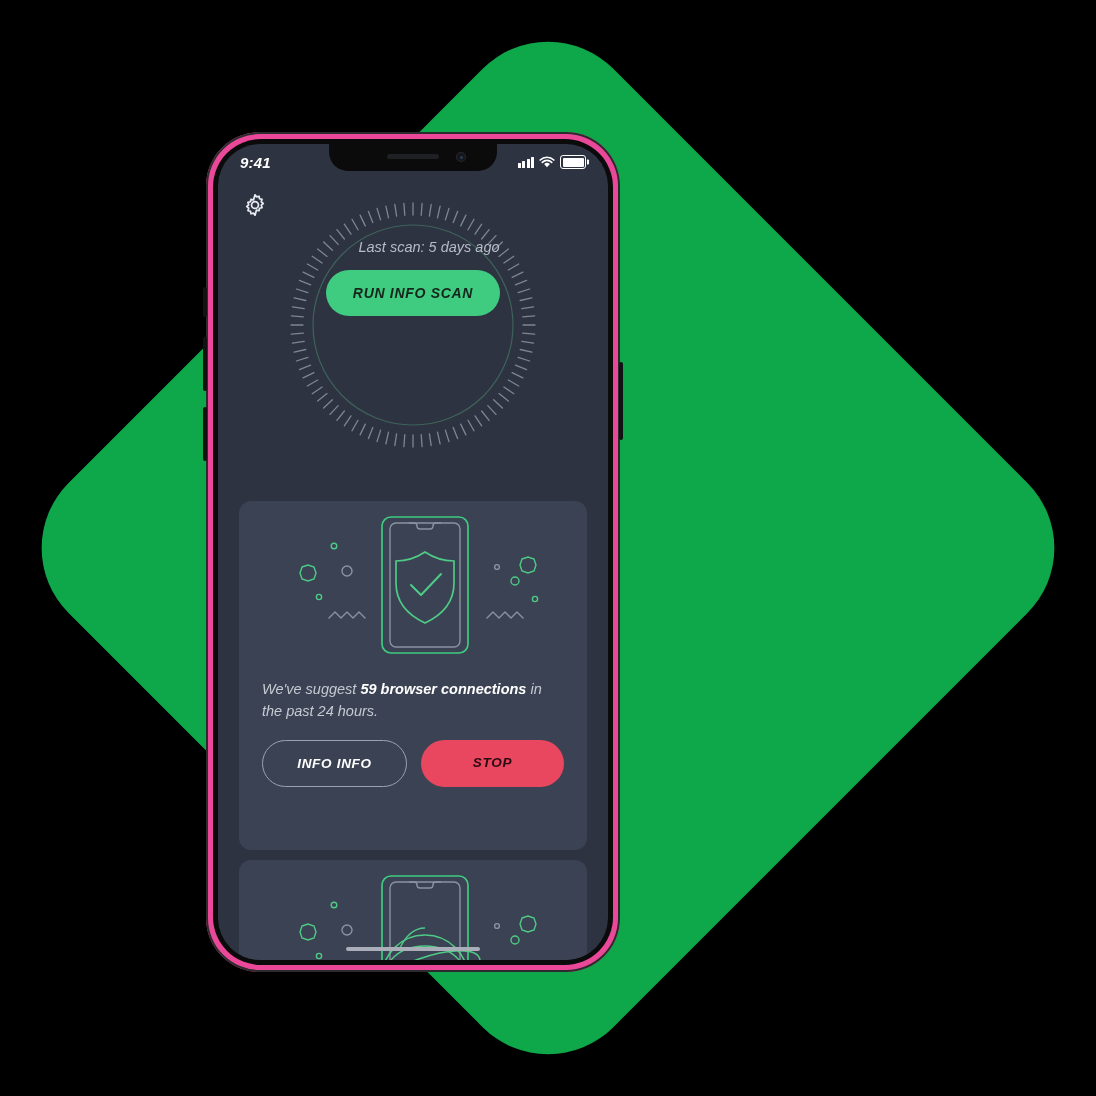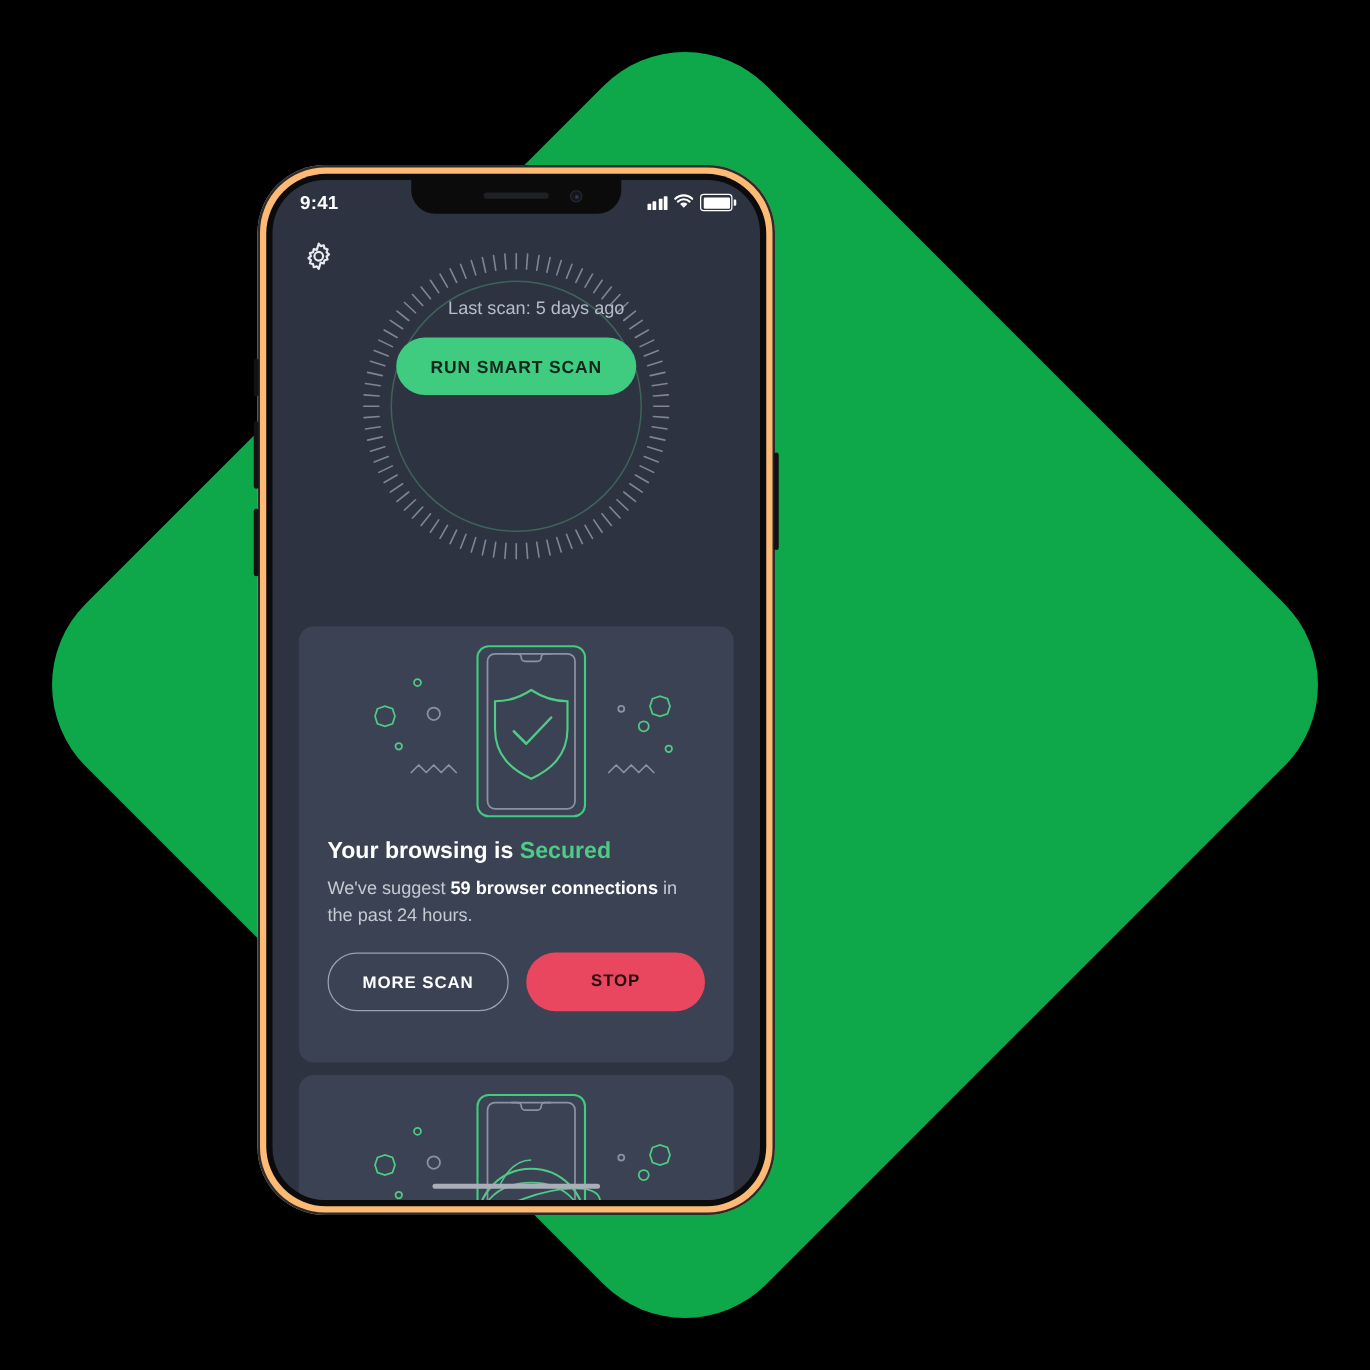--- a/index.html
+++ b/index.html
@@ -8,22 +8,22 @@
   
   #stage{position:absolute;inset:0;width:1096px;height:1096px;background:#000;overflow:hidden;}
   .diamond{
     position:absolute;left:50%;top:50%;
     width:770px;height:770px;margin-left:-385px;margin-top:-385px;
     background:#0ea84a;border-radius:92px;
     transform:rotate(45deg);
   }
 
   
-  .phone{position:absolute;border-radius:54px;background:#fdba74;
-         box-shadow:0 0 0 2px #2c2c2e inset;}
+  .phone{position:absolute;border-radius:54px;background:#ec4899;
+         box-shadow:0 0 0 2px #2c2c2e inset;font-style:italic;}
   .phone .bezel{position:absolute;inset:7px;border-radius:48px;background:#0b0b0c;}
   .phone .screen{position:absolute;inset:12px;border-radius:42px;overflow:hidden;background:#2e3342;}
   .notch{position:absolute;left:50%;top:0;transform:translateX(-50%);
          background:#0b0b0c;border-bottom-left-radius:19px;border-bottom-right-radius:19px;z-index:9;}
   .speaker{position:absolute;left:50%;transform:translateX(-50%);background:#1f2023;border-radius:4px;}
   .camera{position:absolute;border-radius:50%;background:#14161c;box-shadow:0 0 0 1px #26282e;}
   .camera::after{content:"";position:absolute;left:50%;top:50%;width:3px;height:3px;margin:-1.5px 0 0 -1.5px;border-radius:50%;background:#2b3b52;}
   .sidebtn{position:absolute;background:#121214;border-radius:2px;}
 
   
@@ -379,21 +379,21 @@
               <line x1="92.6" y1="19.9" x2="89.0" y2="8.4"></line>
               <line x1="100.5" y1="17.8" x2="97.9" y2="6.1"></line>
               <line x1="108.6" y1="16.2" x2="106.8" y2="4.4"></line>
               <line x1="116.8" y1="15.3" x2="115.9" y2="3.3"></line>
             </g>
         </svg>
       </div>
 
       <div class="scan-center">
         <div class="scan-sub">Last scan: 5 days ago</div>
-        <div class="scan-btn">RUN SMART SCAN</div>
+        <div class="scan-btn">RUN INFO SCAN</div>
       </div>
 
       <div class="card" id="card-web">
         <div class="illus">
           <svg width="372" height="168" viewBox="0 0 372 168">
             <g stroke="#3fcb80" stroke-width="1.7" fill="none">
               <path d="M152 16 h68 a9 9 0 0 1 9 9 v118 a9 9 0 0 1 -9 9 h-68 a9 9 0 0 1 -9 -9 v-118 a9 9 0 0 1 9 -9 z"></path>
             </g>
             <path d="M157 22 h58 a6 6 0 0 1 6 6 v112 a6 6 0 0 1 -6 6 h-58 a6 6 0 0 1 -6 -6 v-112 a6 6 0 0 1 6 -6 z" fill="none" stroke="#8b93a3" stroke-width="1.4"></path>
             <path d="M170 22 h5 a3 3 0 0 1 3 3 a3 3 0 0 0 3 3 h10 a3 3 0 0 0 3 -3 a3 3 0 0 1 3 -3 h5" fill="none" stroke="#8b93a3" stroke-width="1.4"></path>
@@ -409,28 +409,25 @@
             </g>
             <g fill="none" stroke="#8b93a3" stroke-width="1.4">
               <circle cx="108" cy="70" r="5"></circle>
               <circle cx="258" cy="66" r="2.4"></circle>
               <path d="M90 117 l6 -6 l6 6 l6 -6 l6 6 l6 -6 l6 6" stroke-linecap="round" stroke-linejoin="round"></path>
               <path d="M248 117 l6 -6 l6 6 l6 -6 l6 6 l6 -6 l6 6" stroke-linecap="round" stroke-linejoin="round"></path>
             </g>
           </svg>
         </div>
         <div class="card-txt">
-          <div class="card-h">
-            <span>Your browsing is </span><span class="hl">Secured</span>
-          </div>
           <div class="card-p">
             <span>We've suggest </span><b>59 browser connections</b><span> in the past 24 hours.</span>
           </div>
           <div class="btn-row">
-            <div class="btn btn-ghost">MORE SCAN</div>
+            <div class="btn btn-ghost">INFO INFO</div>
             <div class="btn btn-stop">STOP</div>
           </div>
         </div>
       </div>
 
       <div class="card" id="card-wifi">
         <div class="illus">
           <svg width="372" height="168" viewBox="0 0 372 168">
             <g stroke="#3fcb80" stroke-width="1.7" fill="none">
               <path d="M152 16 h68 a9 9 0 0 1 9 9 v118 a9 9 0 0 1 -9 9 h-68 a9 9 0 0 1 -9 -9 v-118 a9 9 0 0 1 9 -9 z"></path>

